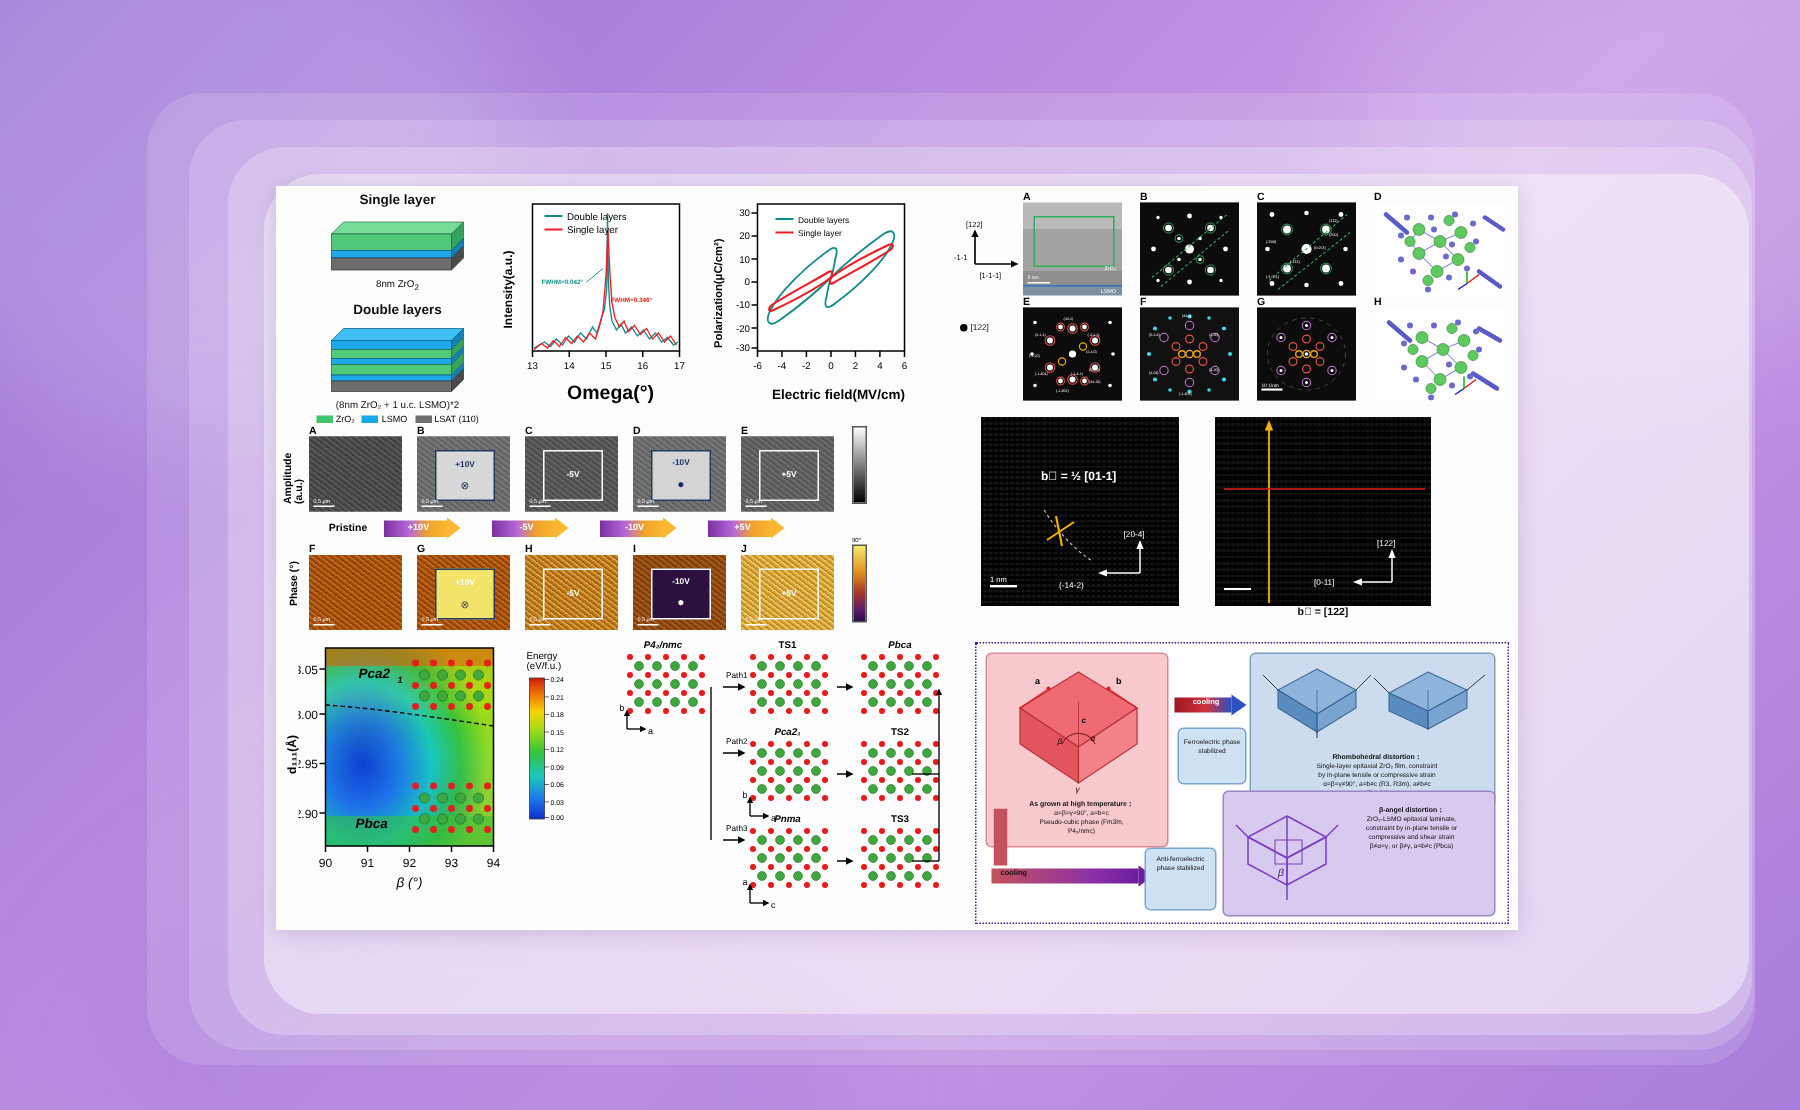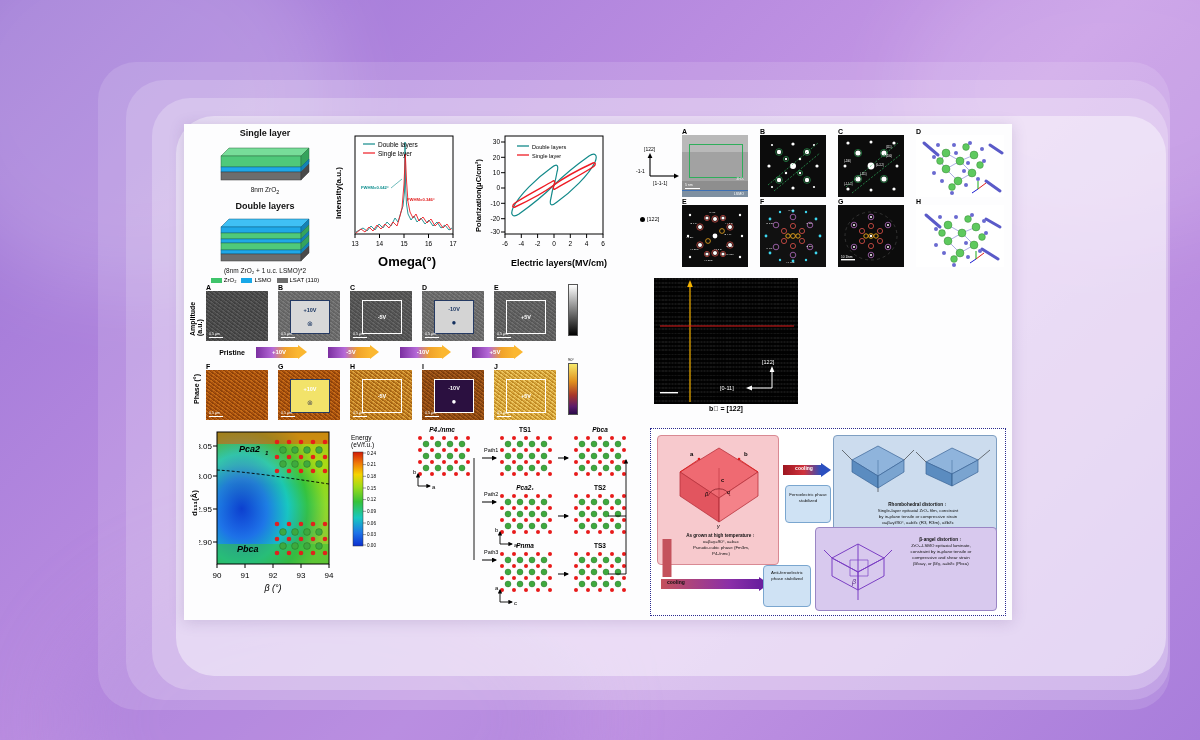--- a/index.html
+++ b/index.html
@@ -233,21 +233,21 @@
             <text x="71" y="114">0</text>
         <line x1="87.3" y1="102" x2="87.3" y2="106" stroke="#000"></line>
             <text x="87.3" y="114">2</text>
         <line x1="103.6" y1="102" x2="103.6" y2="106" stroke="#000"></line>
             <text x="103.6" y="114">4</text>
         <line x1="120" y1="102" x2="120" y2="106" stroke="#000"></line>
             <text x="120" y="114">6</text>
       </g>
     </svg>
   </div>
-  <div class="axlab" style="margin-left:20px;font-size:9px">Electric layers(MV/cm)</div>
+  <div class="axlab" style="margin-left:20px;font-size:9px">Electric field(MV/cm)</div>
 </div>
 
 <div class="panel" id="pfm">
 
   <div style="display:flex;align-items:flex-start;gap:4px;">
     <div style="width:12px;height:52px;display:flex;align-items:center;justify-content:center;">
       <div class="pfmlab">Amplitude (a.u.)</div>
     </div>
     <div style="display:flex;gap:10px;">
 
@@ -1043,20 +1043,41 @@
           <line x1="60" y1="54" x2="54" y2="58" stroke="#1a1ad0"></line>
         </g>
       </svg>
     </div>
   </div>
 </div>
 
 <div class="panel" id="hrtem">
   <div style="display:flex;gap:24px;">
 
+    <div style="position:relative;">
+      <div style="width:132px;height:126px;background:
+           repeating-linear-gradient(0deg,#1b1b1b 0 2px,#b8b8b8 2px 3.6px),
+           repeating-linear-gradient(90deg,rgba(0,0,0,.55) 0 2px,rgba(255,255,255,.2) 2px 3.6px),#202020;
+           background-blend-mode:multiply;position:relative;overflow:hidden;">
+        <svg width="132" height="126" style="position:absolute;left:0;top:0">
+          <text x="40" y="42" fill="#fff" font-size="8" font-weight="bold">b⃗ = ½ [01-1]</text>
+          <path d="M42,62 Q56,84 74,96" fill="none" stroke="#cfcfcf" stroke-width=".7" stroke-dasharray="2,2"></path>
+          <line x1="44" y1="82" x2="62" y2="70" stroke="#f5b301" stroke-width="1.4"></line>
+          <line x1="50" y1="66" x2="54" y2="86" stroke="#f5b301" stroke-width="1.4"></line>
+          <line x1="106" y1="104" x2="106" y2="86" stroke="#fff" stroke-width="1"></line>
+          <polygon points="106,82 103.6,88 108.4,88" fill="#fff"></polygon>
+          <line x1="106" y1="104" x2="82" y2="104" stroke="#fff" stroke-width="1"></line>
+          <polygon points="78,104 84,101.6 84,106.4" fill="#fff"></polygon>
+          <text x="95" y="80" fill="#fff" font-size="5.5">[20-4]</text>
+          <text x="52" y="114" fill="#fff" font-size="5.5">(-14-2)</text>
+          <rect x="6" y="112" width="18" height="1.6" fill="#fff"></rect>
+          <text x="6" y="110" fill="#fff" font-size="5">1 nm</text>
+        </svg>
+      </div>
+    </div>
 
     <div style="position:relative;">
       <div style="width:144px;height:126px;background:
            repeating-linear-gradient(0deg,#111 0 2.4px,#d0d0d0 2.4px 4.2px),
            repeating-linear-gradient(90deg,rgba(0,0,0,.5) 0 1.8px,rgba(255,255,255,.25) 1.8px 3.2px),#1a1a1a;
            background-blend-mode:multiply;position:relative;overflow:hidden;">
         <svg width="144" height="126" style="position:absolute;left:0;top:0">
           <line x1="36" y1="124" x2="36" y2="6" stroke="#f5b301" stroke-width="1.2"></line>
           <polygon points="36,2 33.2,9 38.8,9" fill="#f5b301"></polygon>
           <line x1="6" y1="48" x2="140" y2="48" stroke="#e01b1b" stroke-width="1"></line>

